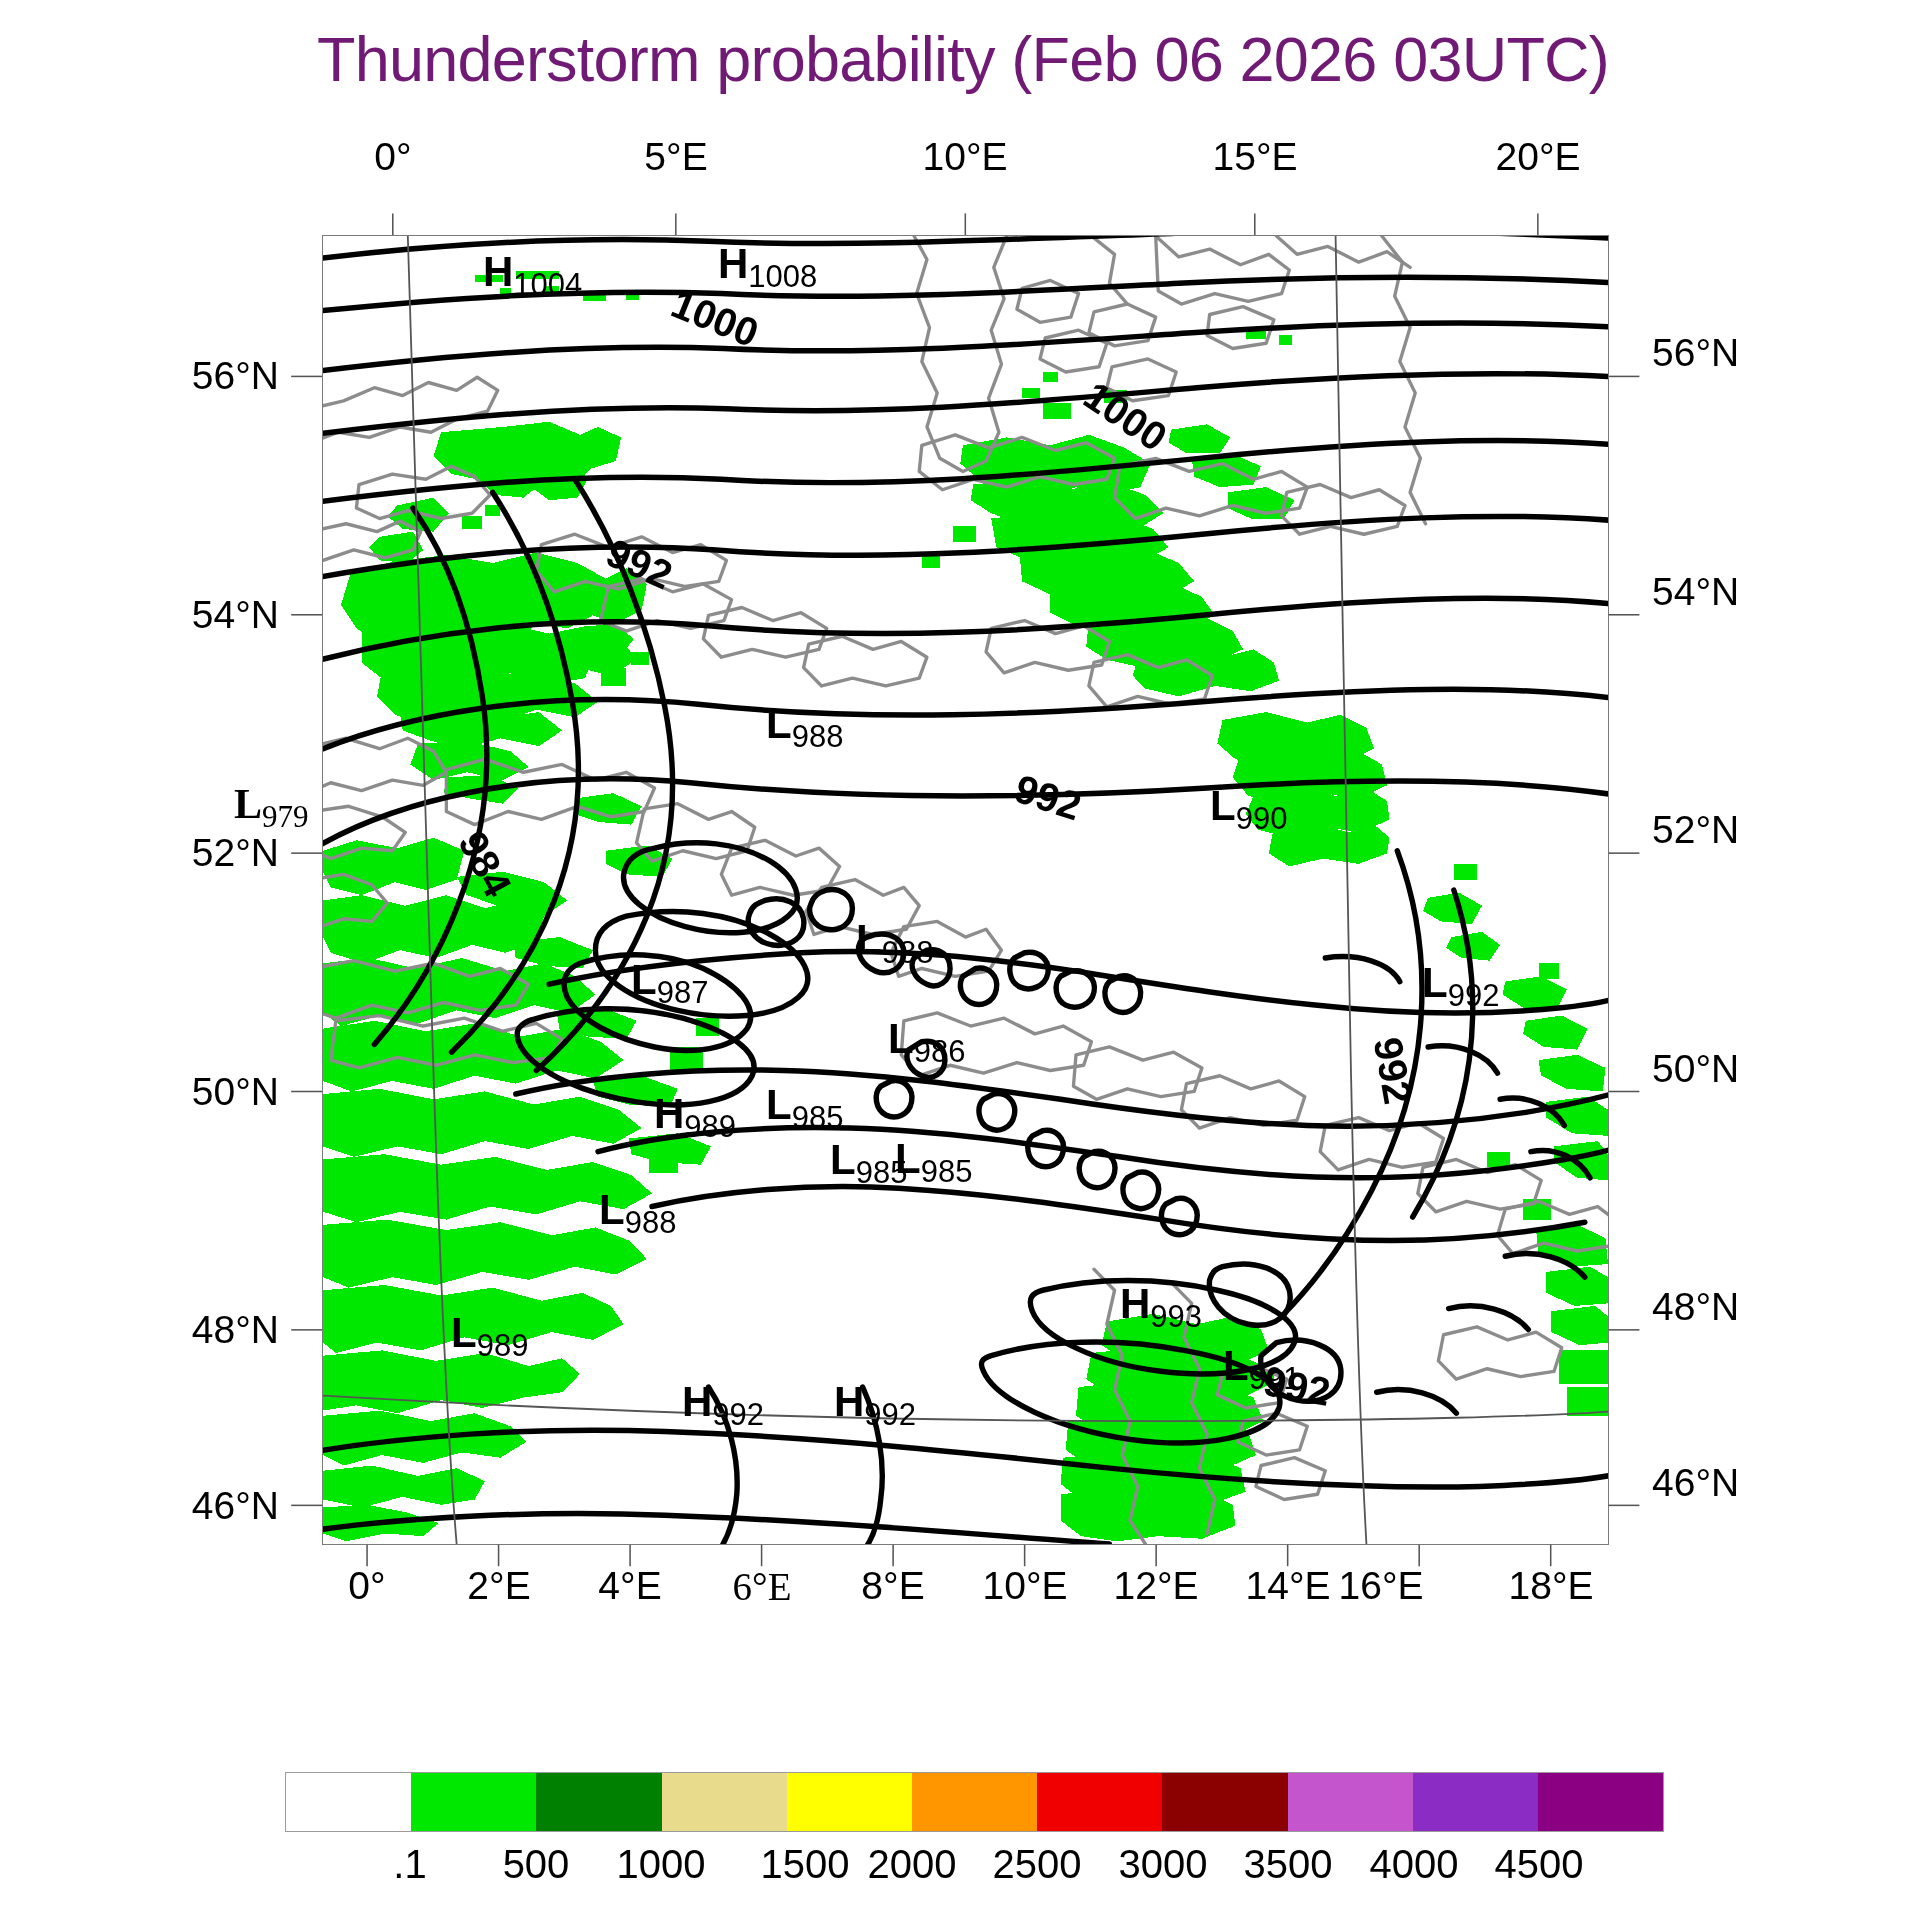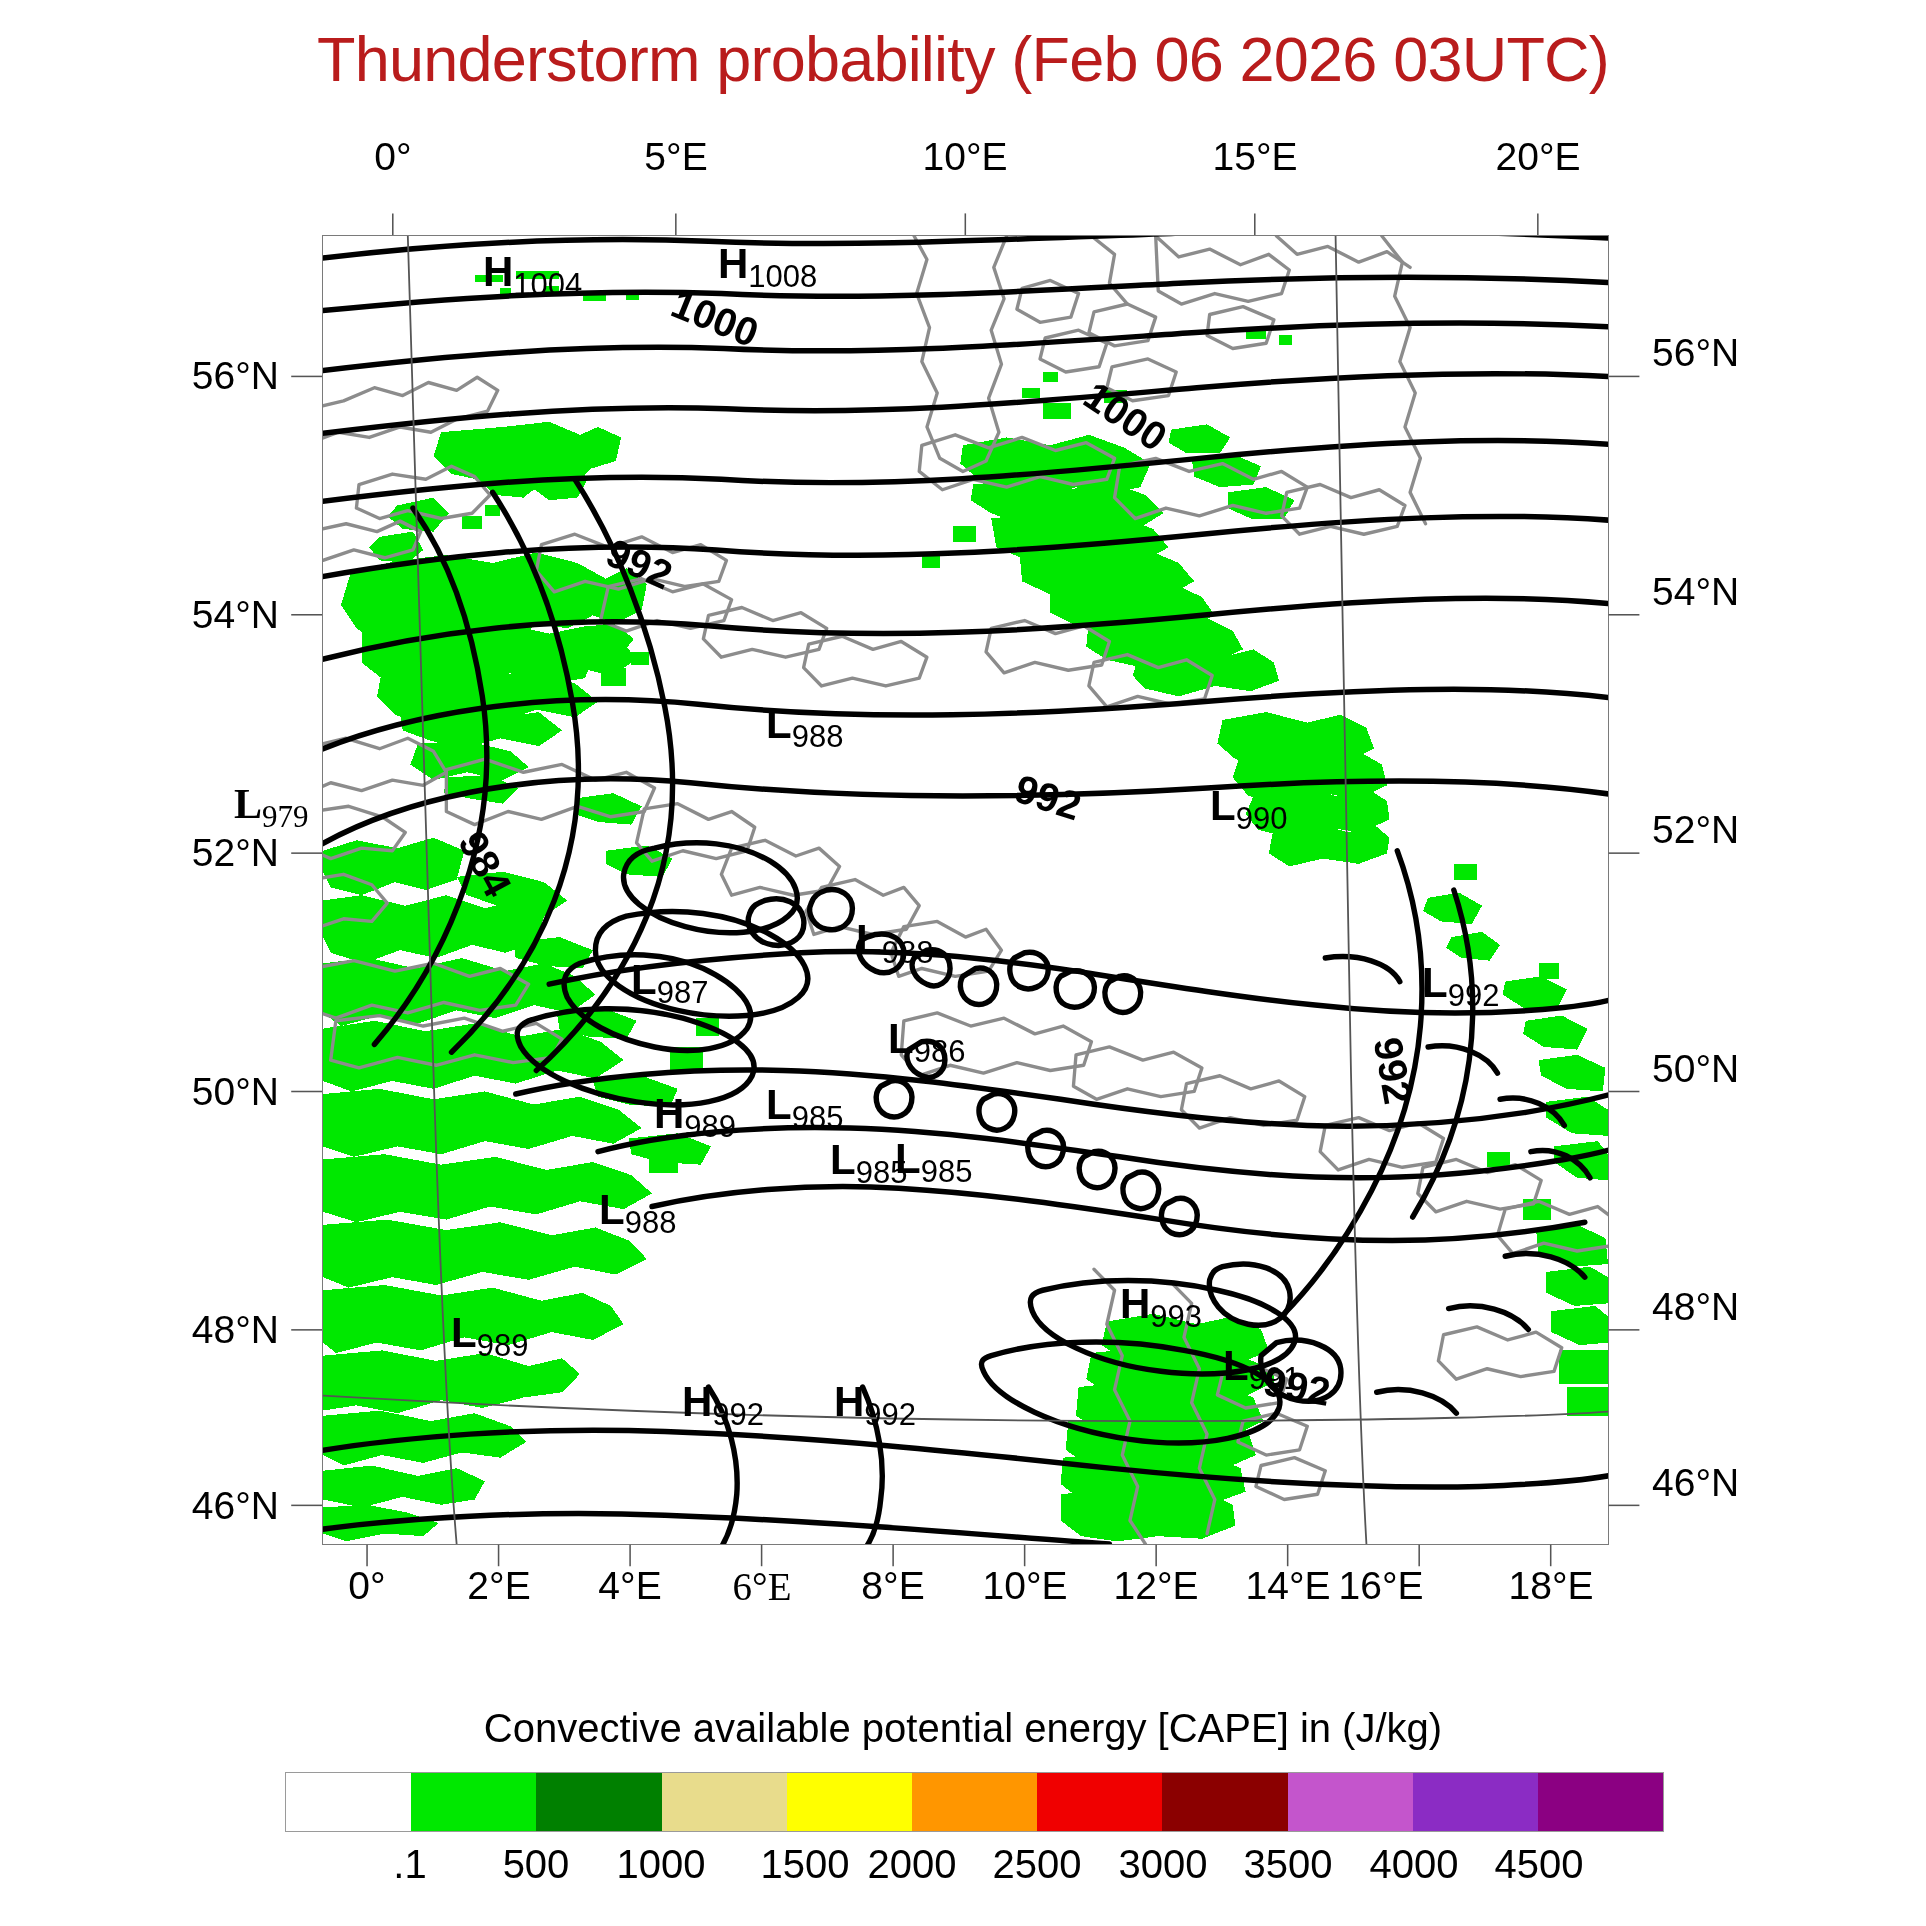--- a/index.html
+++ b/index.html
@@ -1,21 +1,21 @@
 <!DOCTYPE html>
 <html style="font-size:12.3px"><head>
 <meta charset="utf-8">
 <style>
   html,body{margin:0;padding:0;background:#ffffff;}
   body{width:1926px;height:1926px;font-family:"Liberation Sans",sans-serif;overflow:hidden;}
   #root{position:relative;width:1926px;height:1926px;}
 
   .ttl{
     position:absolute;left:0;top:23px;width:1926px;text-align:center;
-    font-size:63px;font-weight:400;color:#b91c1c;letter-spacing:-0.8px;
+    font-size:63px;font-weight:400;color:#701a75;letter-spacing:-0.8px;
     font-family:"Liberation Sans",sans-serif;
   }
 
   
   #mapwrap{position:absolute;left:322px;top:235px;width:1287px;height:1310px;}
   #mapframe{position:absolute;inset:0;border:1.5px solid #7a7a7a;box-sizing:border-box;background:#fff;overflow:hidden;}
   #mapsvg{position:absolute;left:0;top:0;width:100%;height:100%;}
 
   
   .axlab{position:absolute;font-size:39px;color:#000;white-space:nowrap;
@@ -478,21 +478,20 @@
       <line x1="418" y1="1954" x2="378" y2="1954" stroke="#555" stroke-width="2"></line>
       <line x1="2088" y1="488.6" x2="2128" y2="488.6" stroke="#555" stroke-width="2"></line>
       <line x1="2088" y1="798" x2="2128" y2="798" stroke="#555" stroke-width="2"></line>
       <line x1="2088" y1="1107.4" x2="2128" y2="1107.4" stroke="#555" stroke-width="2"></line>
       <line x1="2088" y1="1416.8" x2="2128" y2="1416.8" stroke="#555" stroke-width="2"></line>
       <line x1="2088" y1="1726.2" x2="2128" y2="1726.2" stroke="#555" stroke-width="2"></line>
       <line x1="2088" y1="1954" x2="2128" y2="1954" stroke="#555" stroke-width="2"></line>
     </svg>
 
 
-  <div id="capecap">Convective available potential energy [CAPE] in (J/kg)</div>
   <div id="cbarwrap">
     <div id="cbar">
         <div class="sw" style="background: rgb(255, 255, 255);"></div>
         <div class="sw" style="background: rgb(0, 232, 0);"></div>
         <div class="sw" style="background: rgb(0, 128, 0);"></div>
         <div class="sw" style="background: rgb(232, 220, 140);"></div>
         <div class="sw" style="background: rgb(255, 255, 0);"></div>
         <div class="sw" style="background: rgb(255, 150, 0);"></div>
         <div class="sw" style="background: rgb(240, 0, 0);"></div>
         <div class="sw" style="background: rgb(139, 0, 0);"></div>

